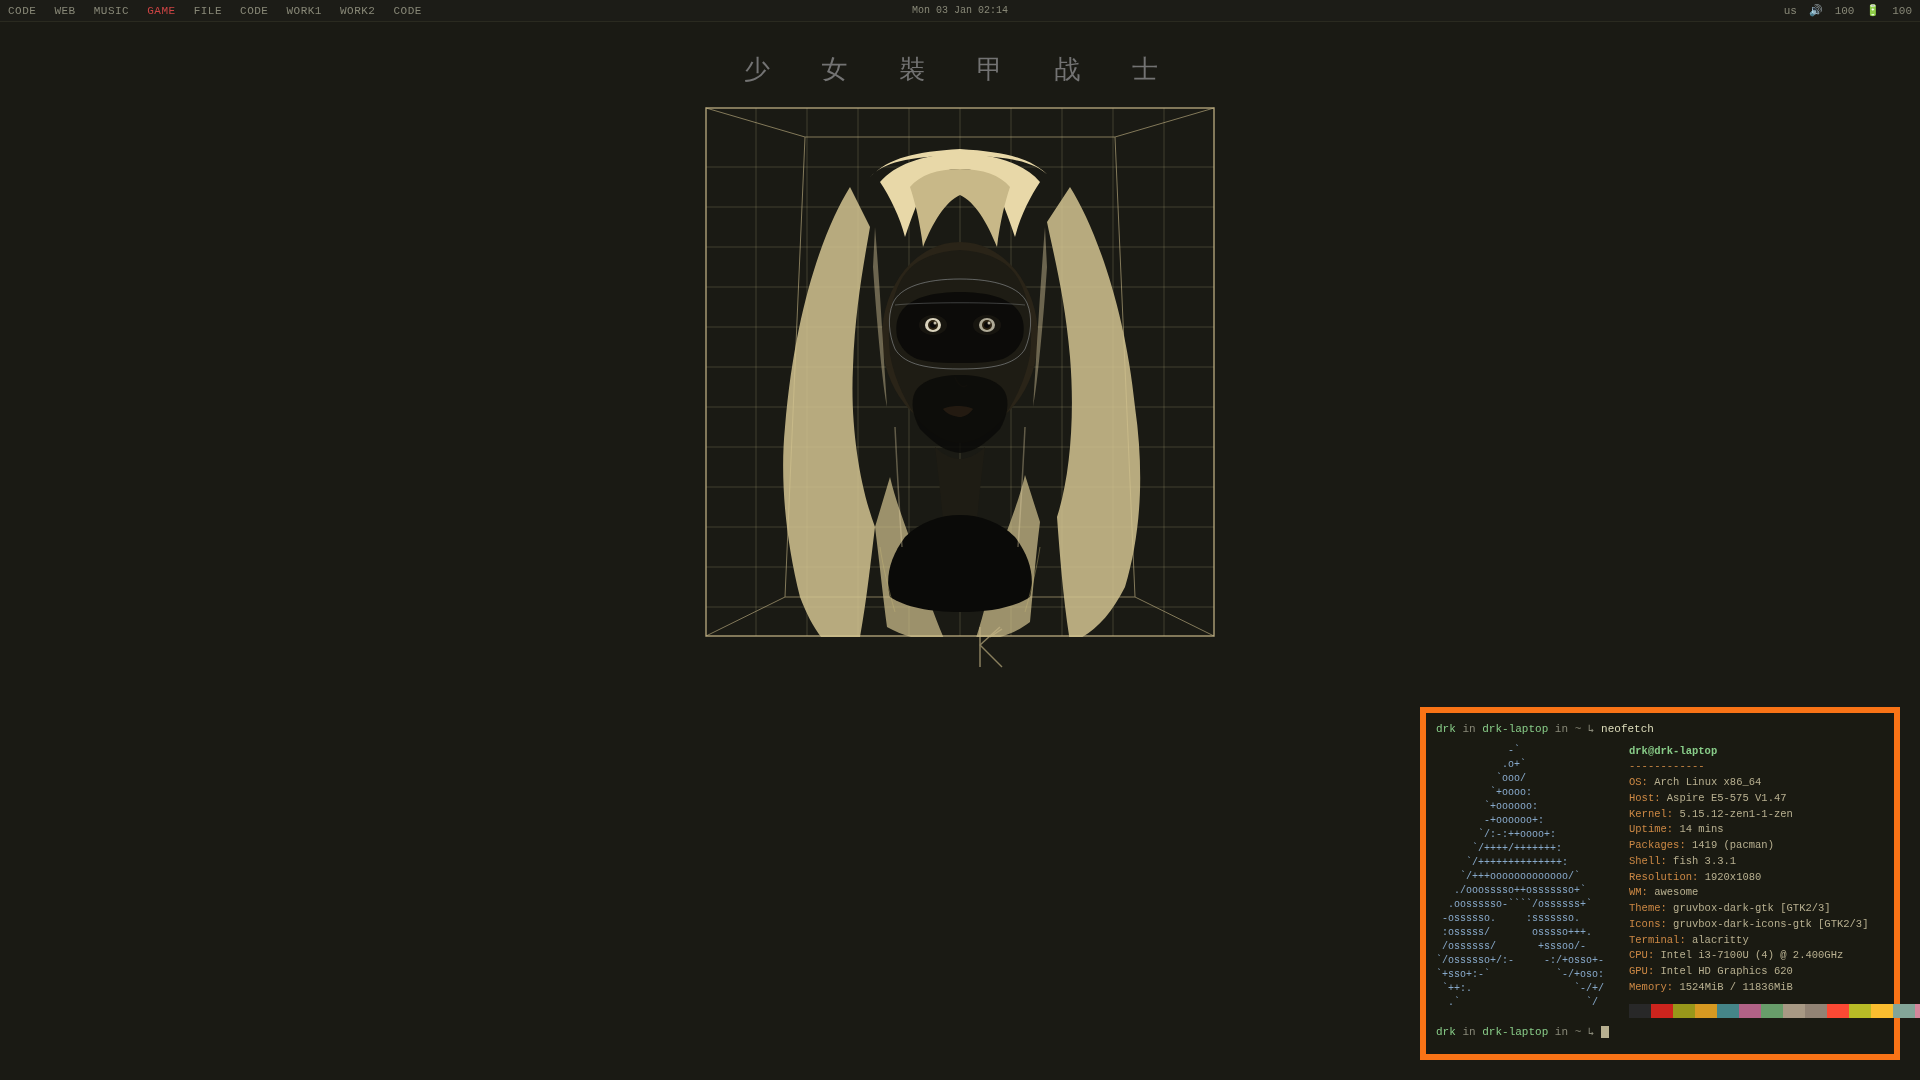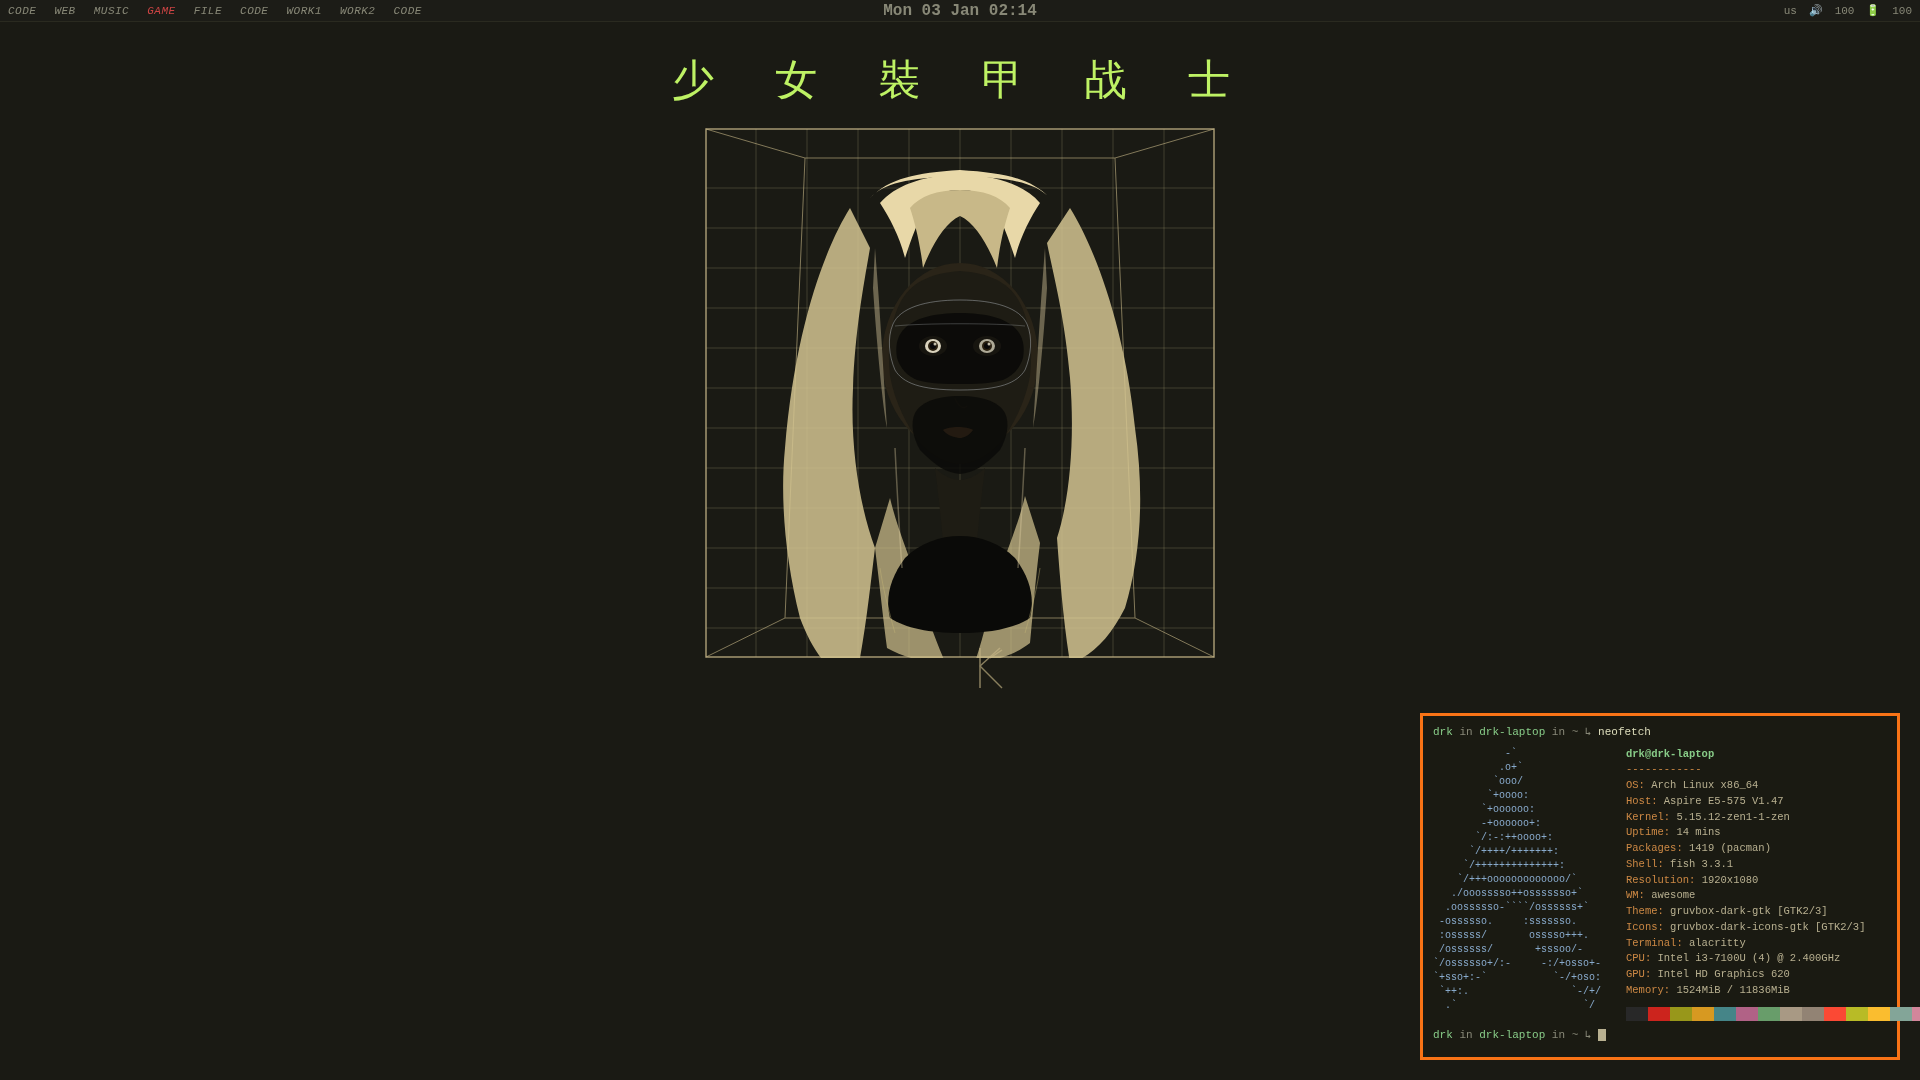--- a/index.html
+++ b/index.html
@@ -32,23 +32,22 @@
       margin-right: 18px;
       cursor: pointer;
       letter-spacing: 0.5px;
     }
     .nav-item.active { color: #cc4444; }
 
     #topbar-center {
       position: absolute;
       left: 50%;
       transform: translateX(-50%);
-      font-size: 16px;
+      font-size: 10px;
       color: #888877;
-      font-weight: bold;
     }
 
     #topbar-right {
       position: absolute;
       right: 8px;
       display: flex;
       align-items: center;
       gap: 12px;
       font-size: 11px;
       color: #888877;
@@ -59,22 +58,22 @@
       position: absolute;
       top: 22px; left: 0; right: 0; bottom: 0;
       display: flex;
       flex-direction: column;
       align-items: center;
       justify-content: flex-start;
       padding-top: 30px;
     }
 
     #kanji-title {
-      font-size: 42px;
-      color: #bef264;
+      font-size: 26px;
+      color: #737373;
       letter-spacing: 18px;
       margin-bottom: 20px;
       font-weight: 300;
     }
 
     
     #portrait-container {
       position: relative;
       width: 510px;
       height: 530px;
@@ -88,21 +87,21 @@
       opacity: 0.8;
     }
 
     
     #terminal {
       position: absolute;
       bottom: 20px;
       right: 20px;
       width: 480px;
       background-color: #1a1a12;
-      border: 3px solid #f97316;
+      border: 6px solid #f97316;
       font-size: 11px;
       color: #b8b090;
       padding: 8px 10px;
       line-height: 1.5;
     }
 
     #terminal .prompt-line {
       color: #6a9a6a;
       margin-bottom: 6px;
     }
@@ -161,21 +160,21 @@
     
     #portrait-svg {
       width: 510px;
       height: 530px;
     }
   </style>
 </head>
 <body>
 
 <div id="topbar">
-  <div id="nav-items" style="display:flex;align-items:center;font-style:italic;">
+  <div id="nav-items" style="display:flex;align-items:center;">
 
   <span class="nav-item">CODE</span>
       <span class="nav-item">WEB</span>
       <span class="nav-item">MUSIC</span>
       <span class="nav-item active">GAME</span>
       <span class="nav-item">FILE</span>
       <span class="nav-item">CODE</span>
       <span class="nav-item">WORK1</span>
       <span class="nav-item">WORK2</span>
       <span class="nav-item">CODE</span>

